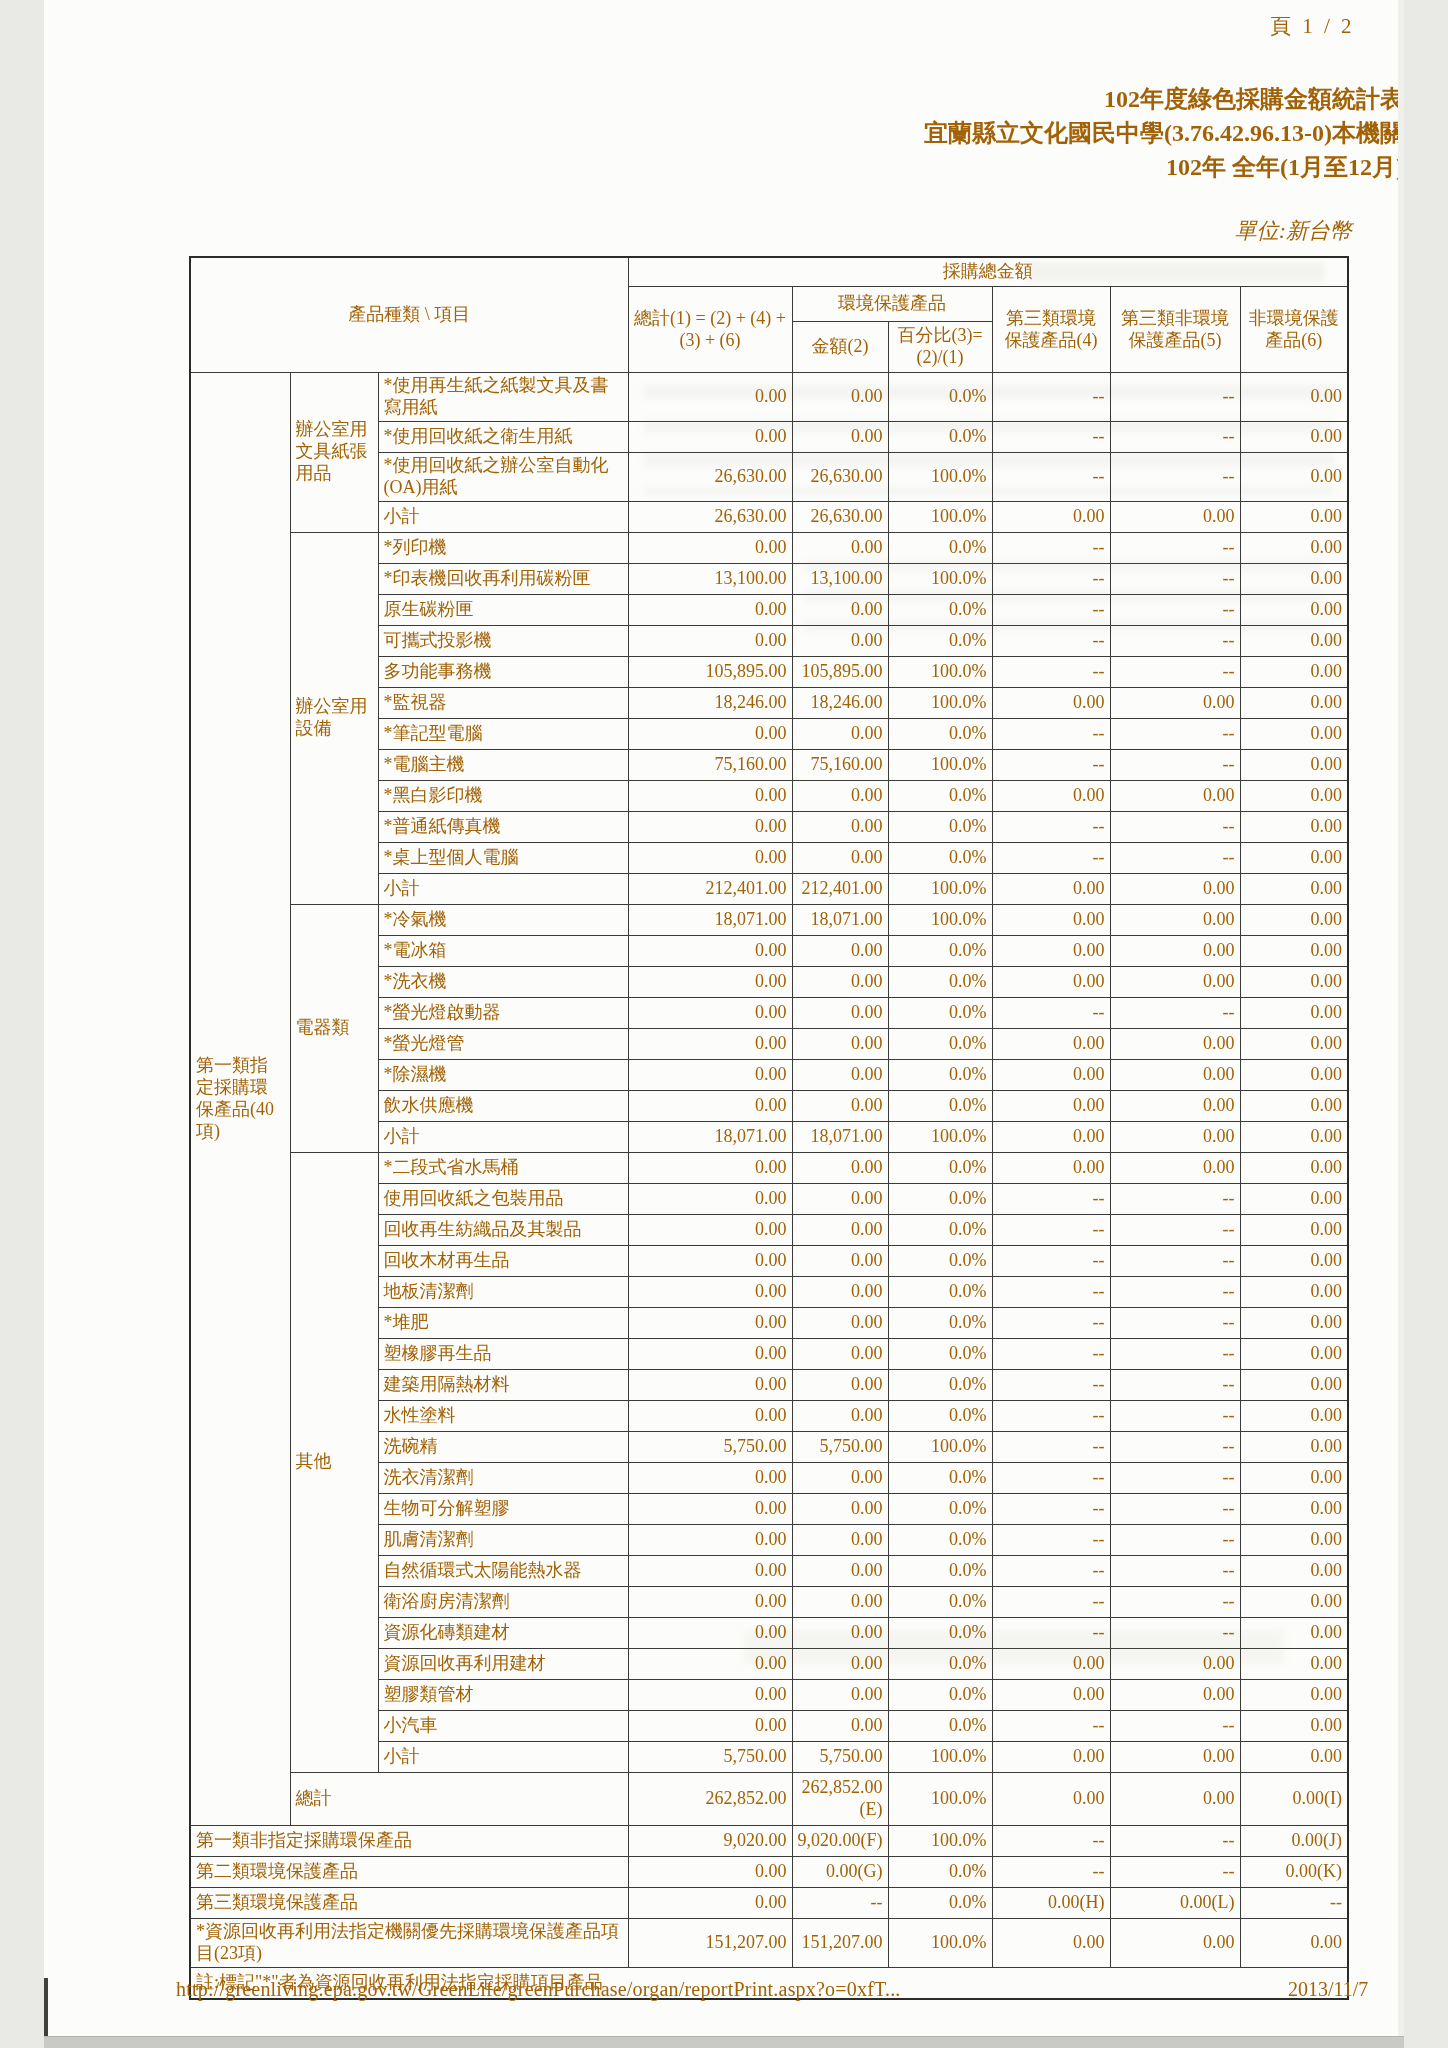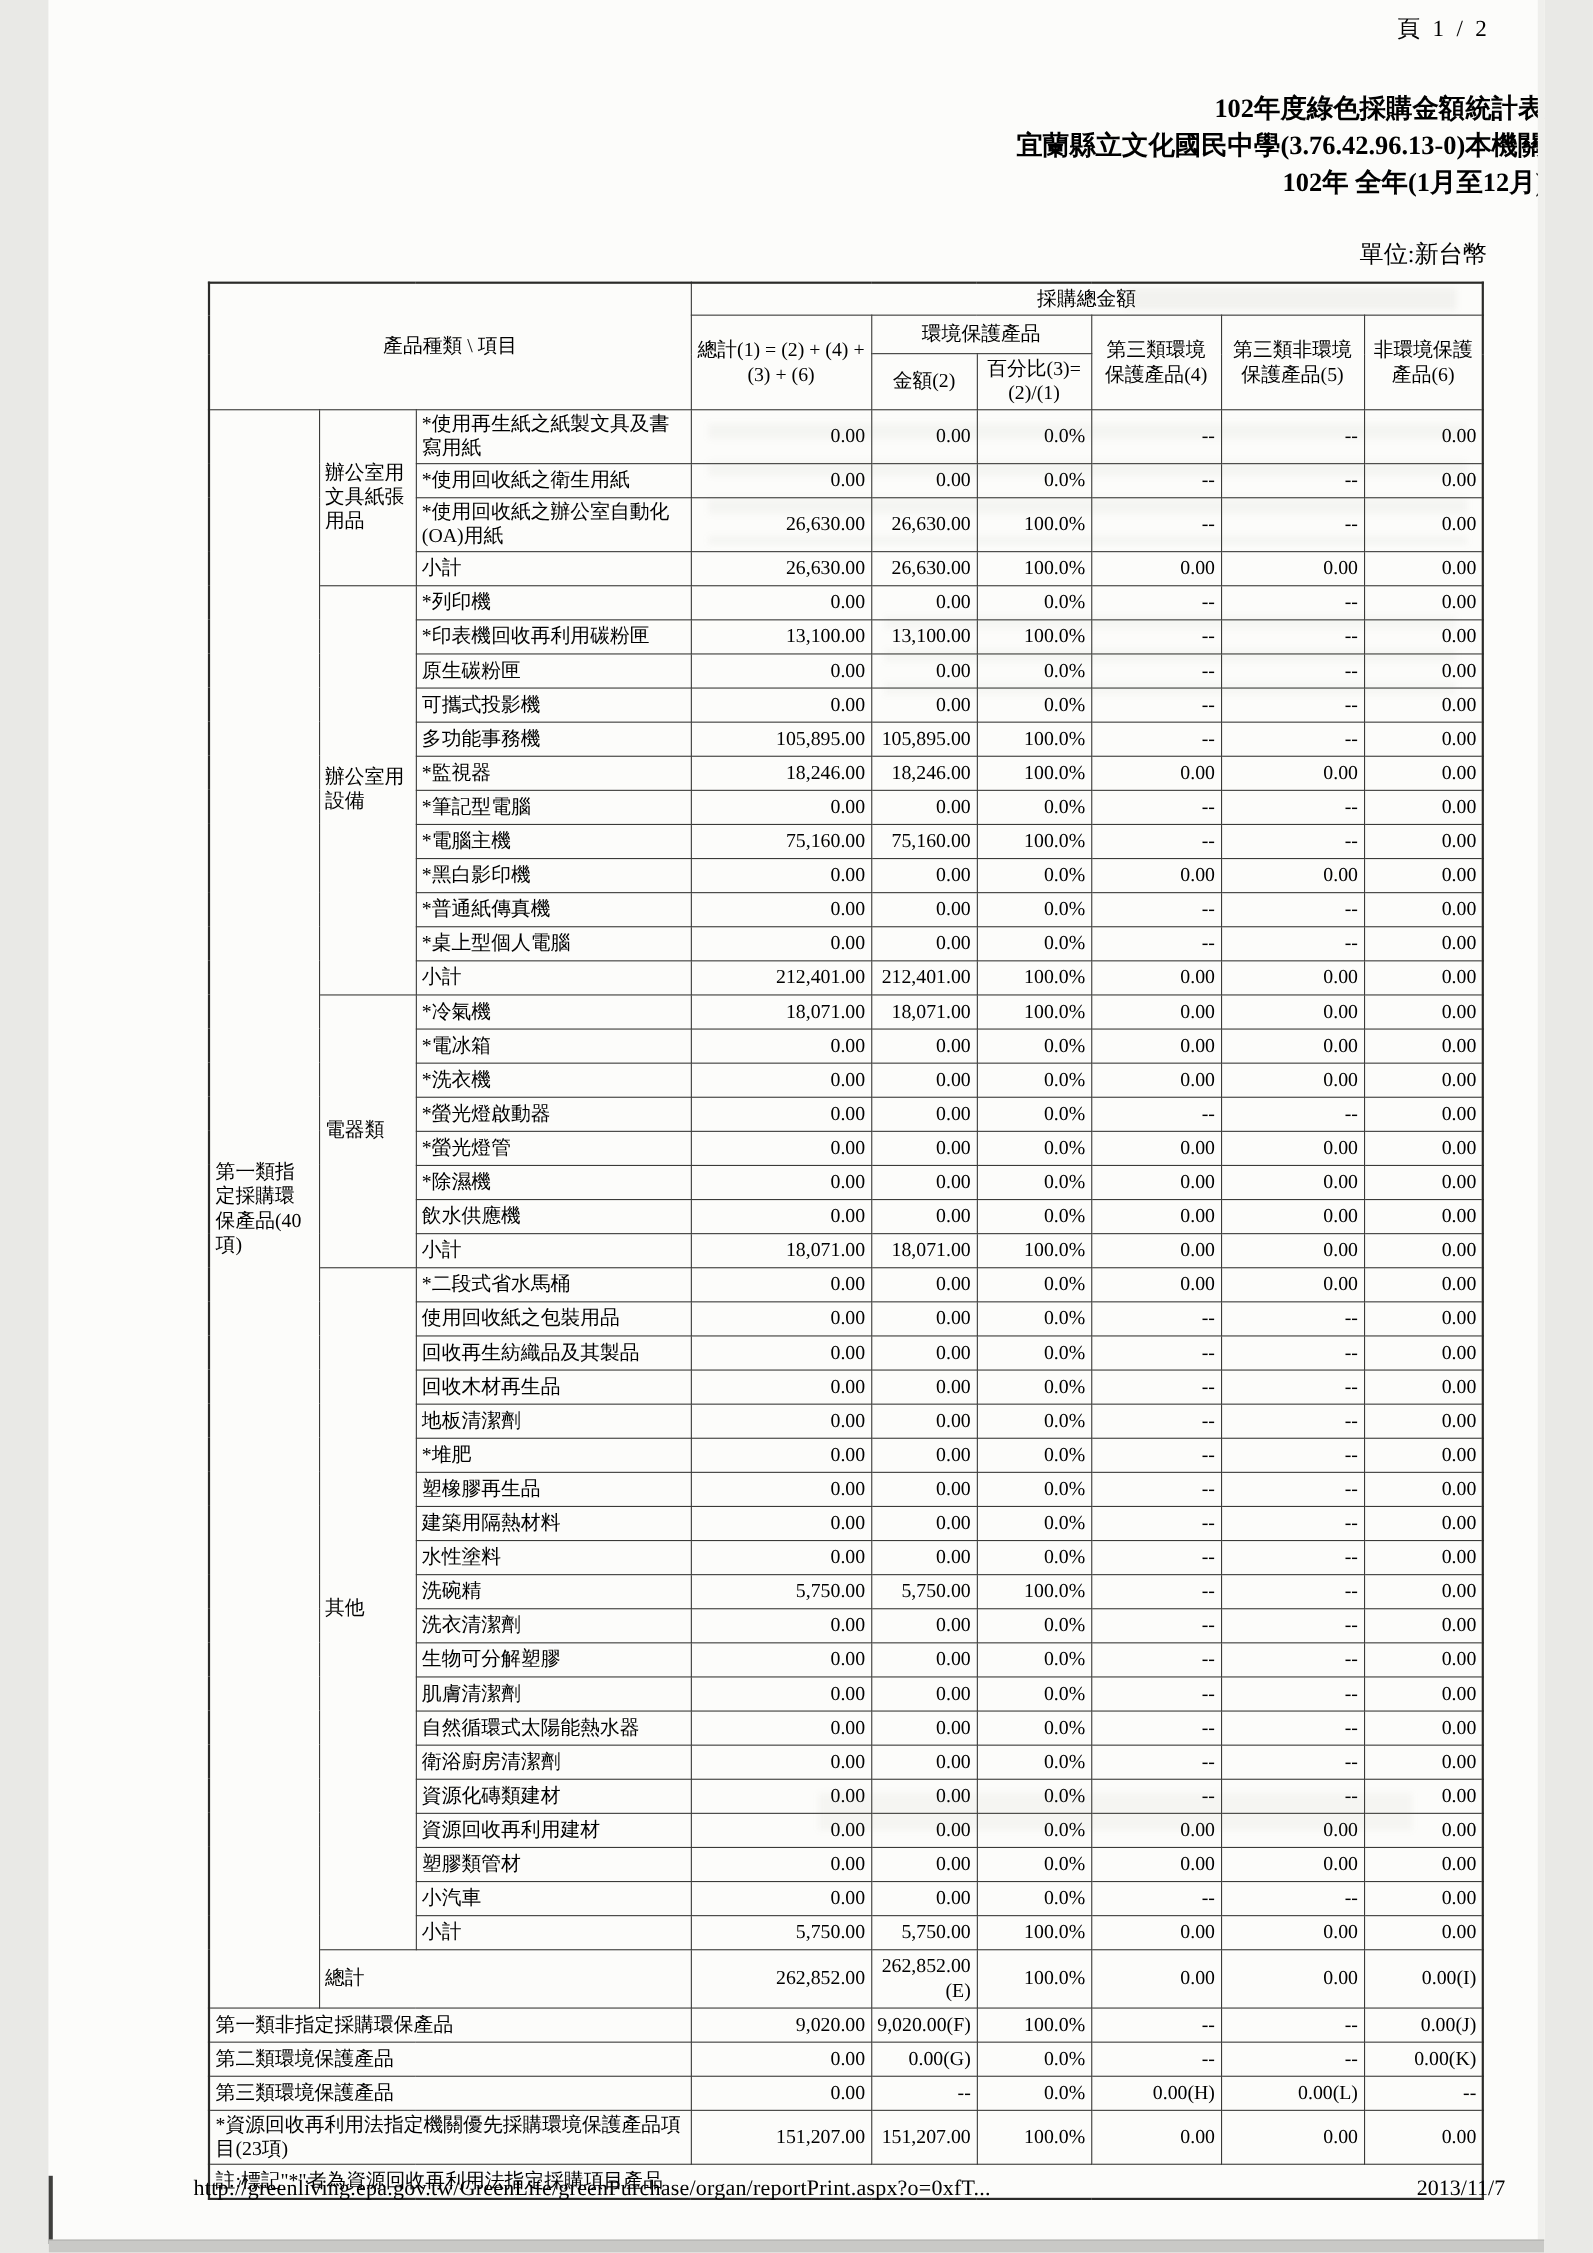--- a/index.html
+++ b/index.html
@@ -1,30 +1,30 @@
 <!DOCTYPE html>
 <html><head>
 <meta charset="utf-8">
 <style>
   html,body{margin:0;padding:0;background:#e9e9e6;}
   .page{
     position:relative;width:1360px;height:2048px;margin:0 auto;
     background:#fcfcfa;overflow:hidden;
     font-family:"Liberation Serif","DejaVu Serif",serif;
-    color:#000000;
+    color:#a16207;
   }
   .page-indicator{
     position:absolute;top:12px;left:1226px;font-size:21px;letter-spacing:3px;
   }
   .title-block{
     position:absolute;top:82px;left:0;width:100%;text-align:right;
     font-weight:bold;font-size:24px;line-height:1.42;
   }
   .unit-label{
-    position:absolute;top:216px;left:1008px;width:300px;text-align:right;font-size:22px;
+    position:absolute;top:216px;left:1008px;width:300px;text-align:right;font-size:22px;font-style:italic;
   }
   table.report{
     position:absolute;top:256px;left:145px;
     border-collapse:collapse;table-layout:fixed;width:1158px;
     font-size:18px;line-height:1.22;
   }
   table.report td, table.report th{
     border:1px solid #3a3a38;font-weight:normal;
     padding:2px 5px;vertical-align:middle;background:transparent;
     overflow:hidden;

